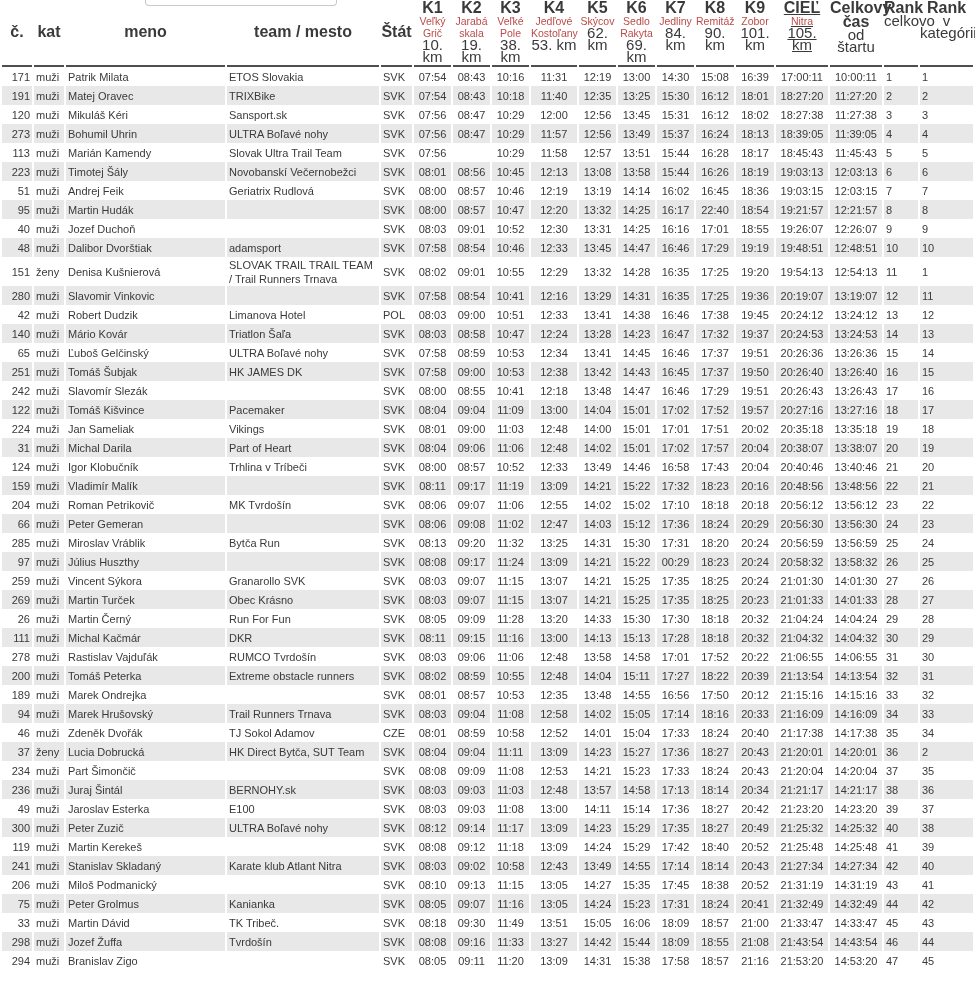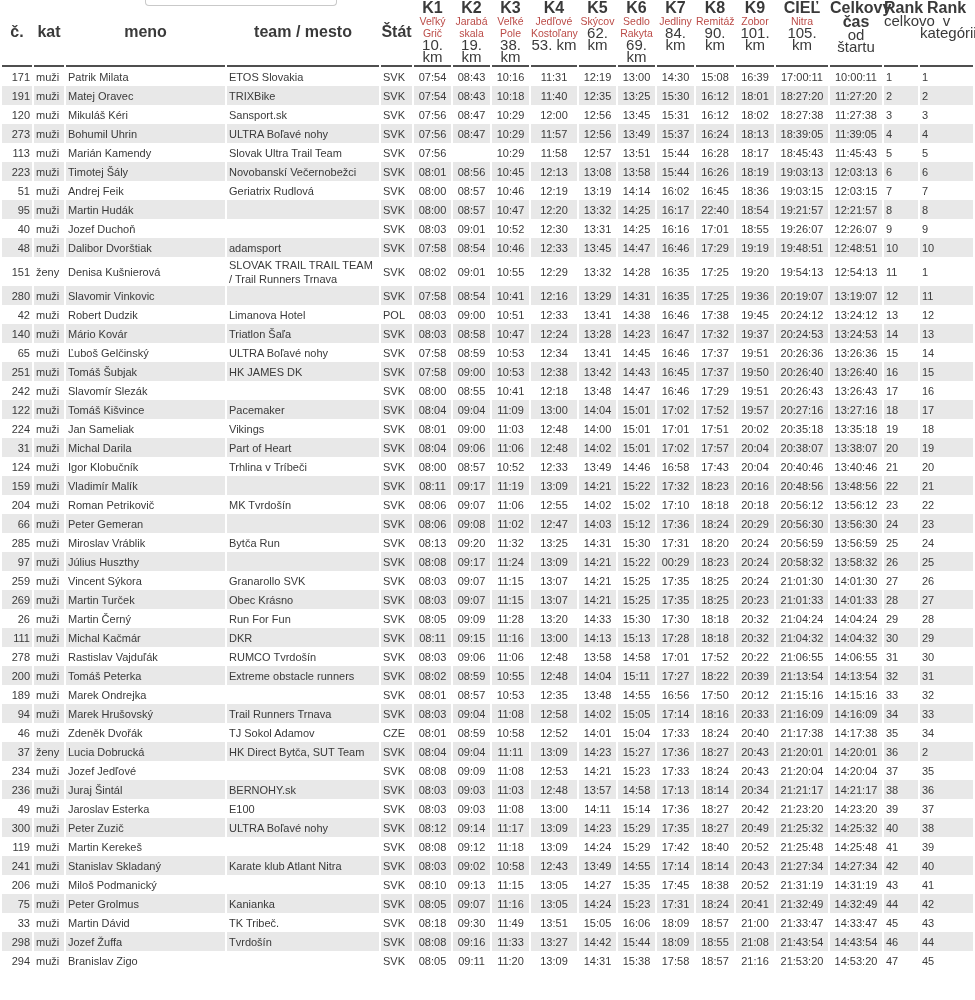--- a/index.html
+++ b/index.html
@@ -112,21 +112,21 @@
         <th class="th-k" style="width: 38px;">
           <div class="hl-bold">K8</div>
           <div class="hl-red">Remitáž</div>
           <div class="hl-km">90. km</div>
         </th>
         <th class="th-k" style="width: 38px;">
           <div class="hl-bold">K9</div>
           <div class="hl-red">Zobor</div>
           <div class="hl-km">101. km</div>
         </th>
-        <th class="th-k" style="width: 52px;">
+        <th class="th-k" style="width: 52px; text-decoration: underline;">
           <div class="hl-bold">CIEĽ</div>
           <div class="hl-red">Nitra</div>
           <div class="hl-km">105. km</div>
         </th>
         <th class="th-k" style="width: 52px;">
           <div class="hl-bold">Celkový</div>
           <div class="hl-bold">čas</div>
           <div class="hl-km">od štartu</div>
         </th>
         <th class="th-k" style="width: 34px;">
@@ -857,21 +857,21 @@
         <td class="al-center">18:27</td>
         <td class="al-center">20:43</td>
         <td class="al-center">21:20:01</td>
         <td class="al-center">14:20:01</td>
         <td class="al-left">36</td>
         <td class="al-left">2</td>
       </tr>
       <tr>
         <td class="al-right">234</td>
         <td class="al-left">muži</td>
-        <td class="al-left">Jozef Jedľové</td>
+        <td class="al-left">Part Šimončič</td>
         <td class="al-left team"></td>
         <td class="al-left">SVK</td>
         <td class="al-center">08:08</td>
         <td class="al-center">09:09</td>
         <td class="al-center">11:08</td>
         <td class="al-center">12:53</td>
         <td class="al-center">14:21</td>
         <td class="al-center">15:23</td>
         <td class="al-center">17:33</td>
         <td class="al-center">18:24</td>

